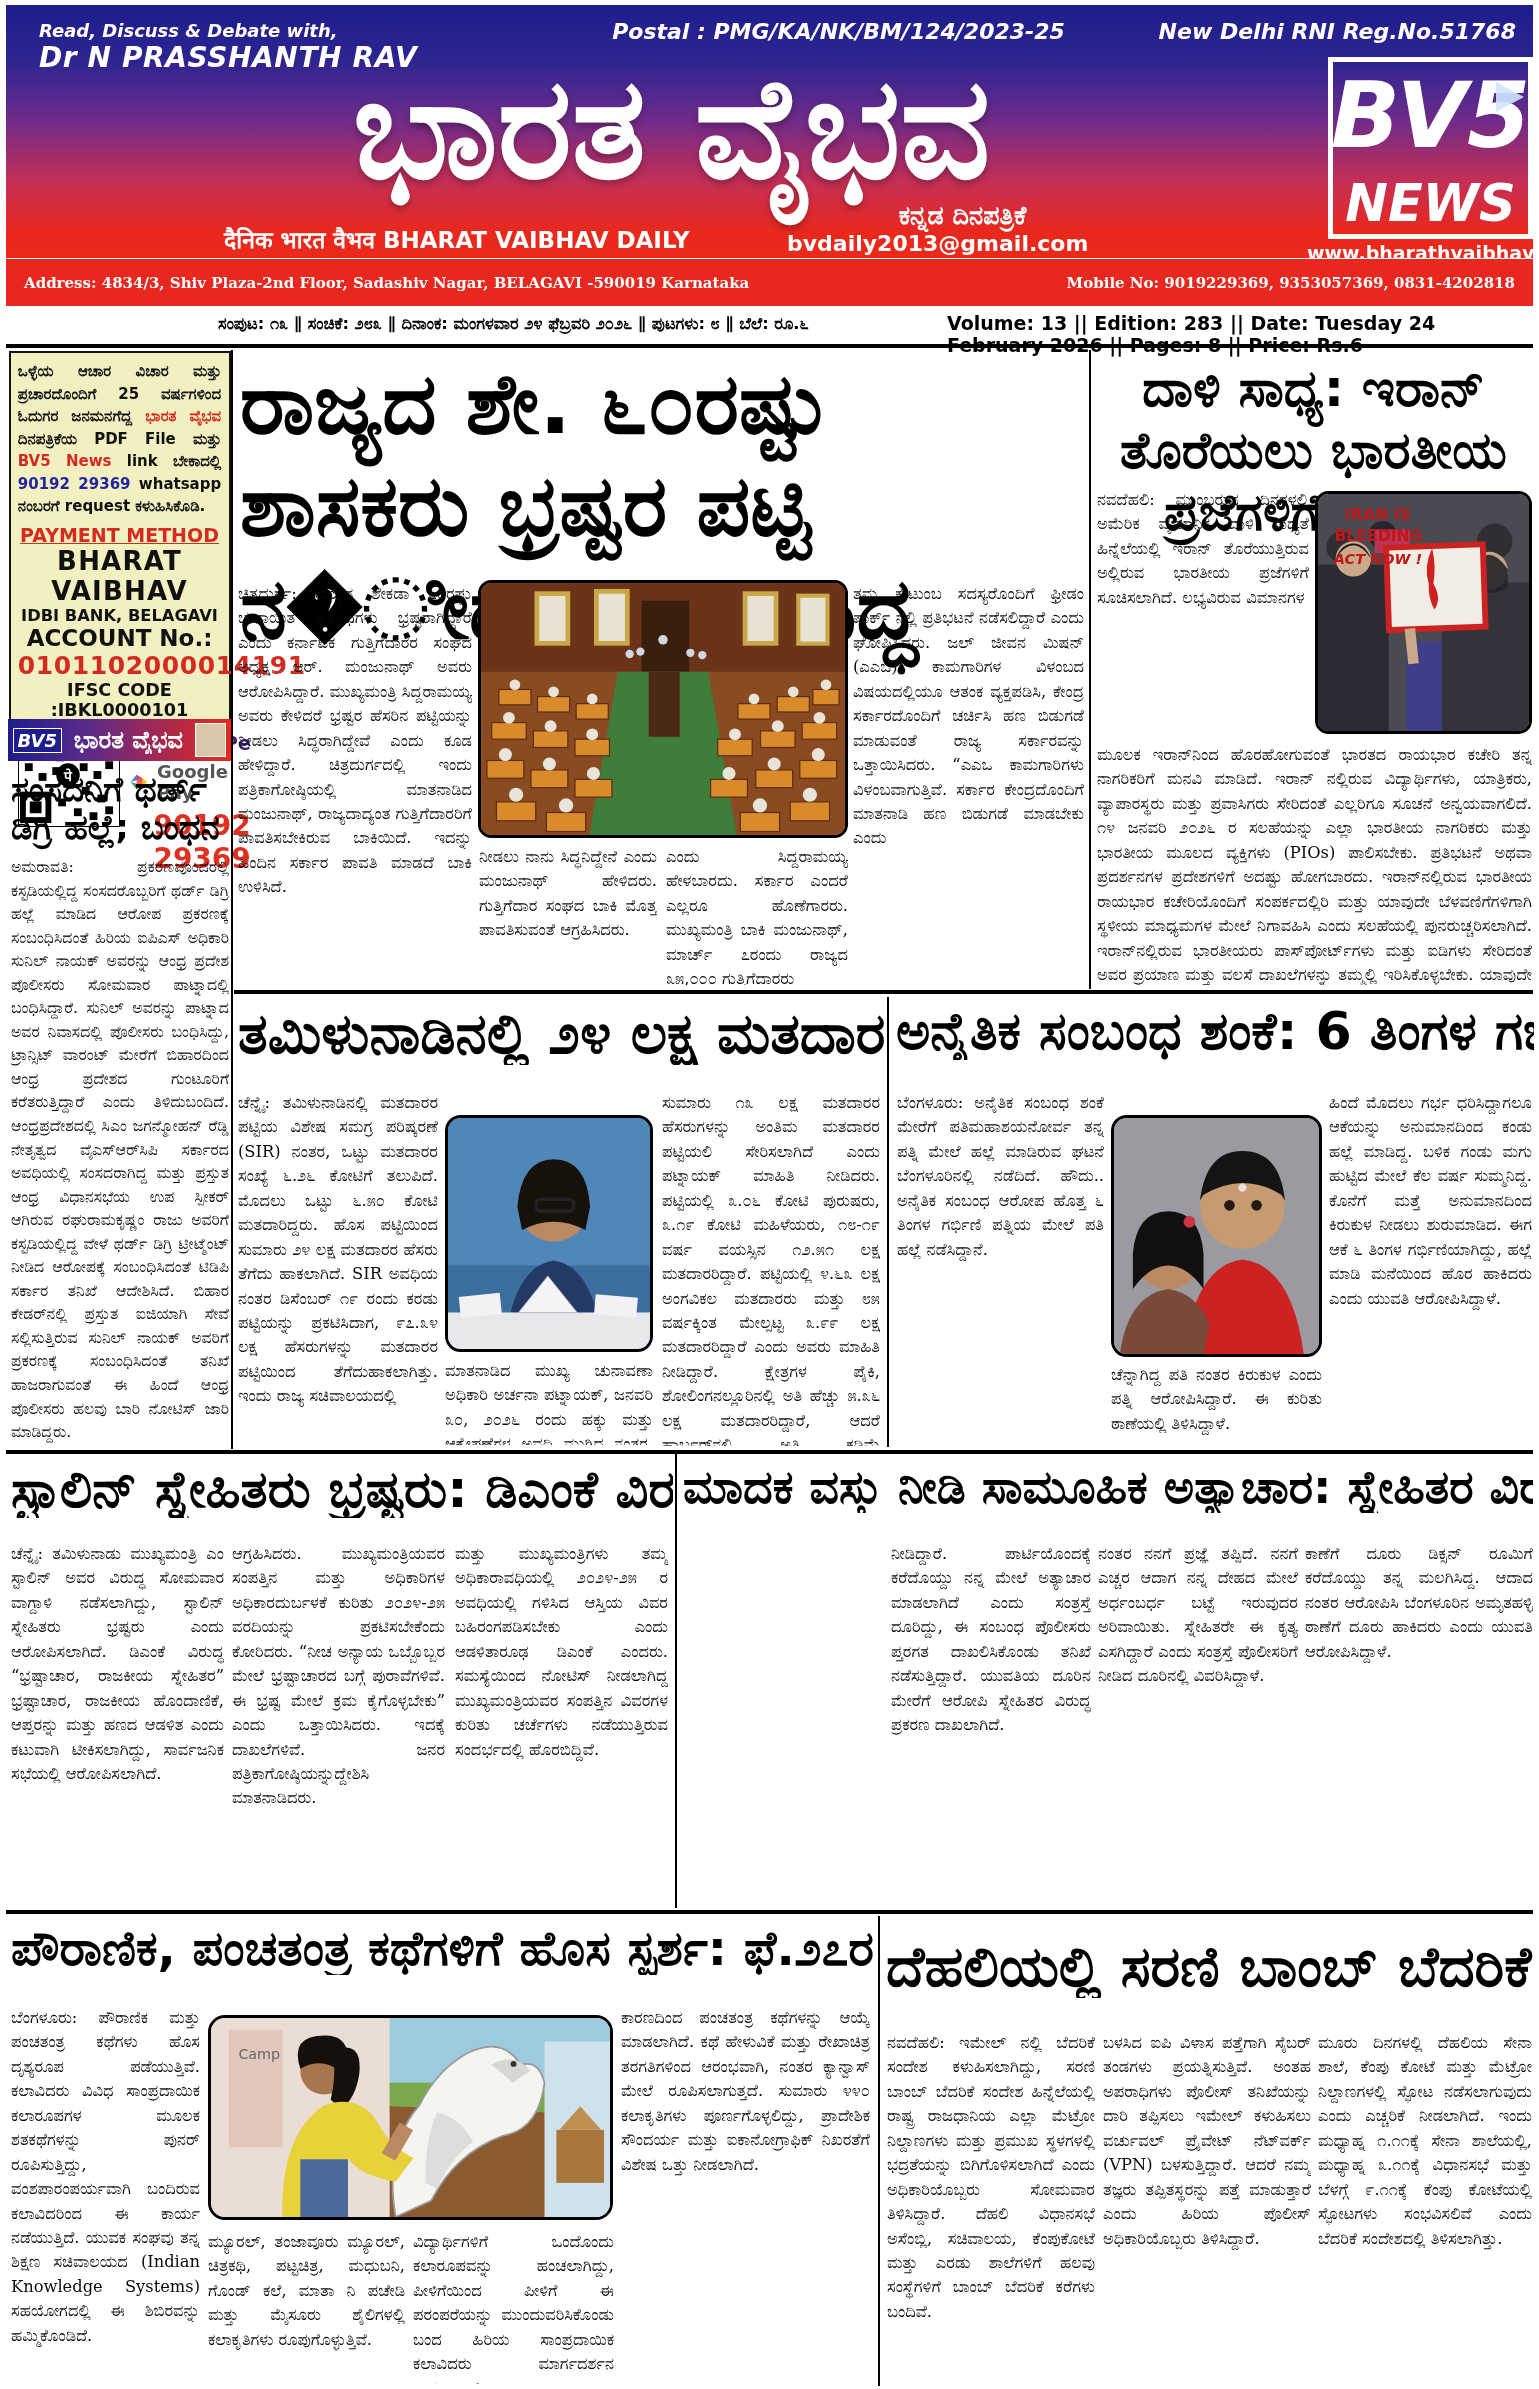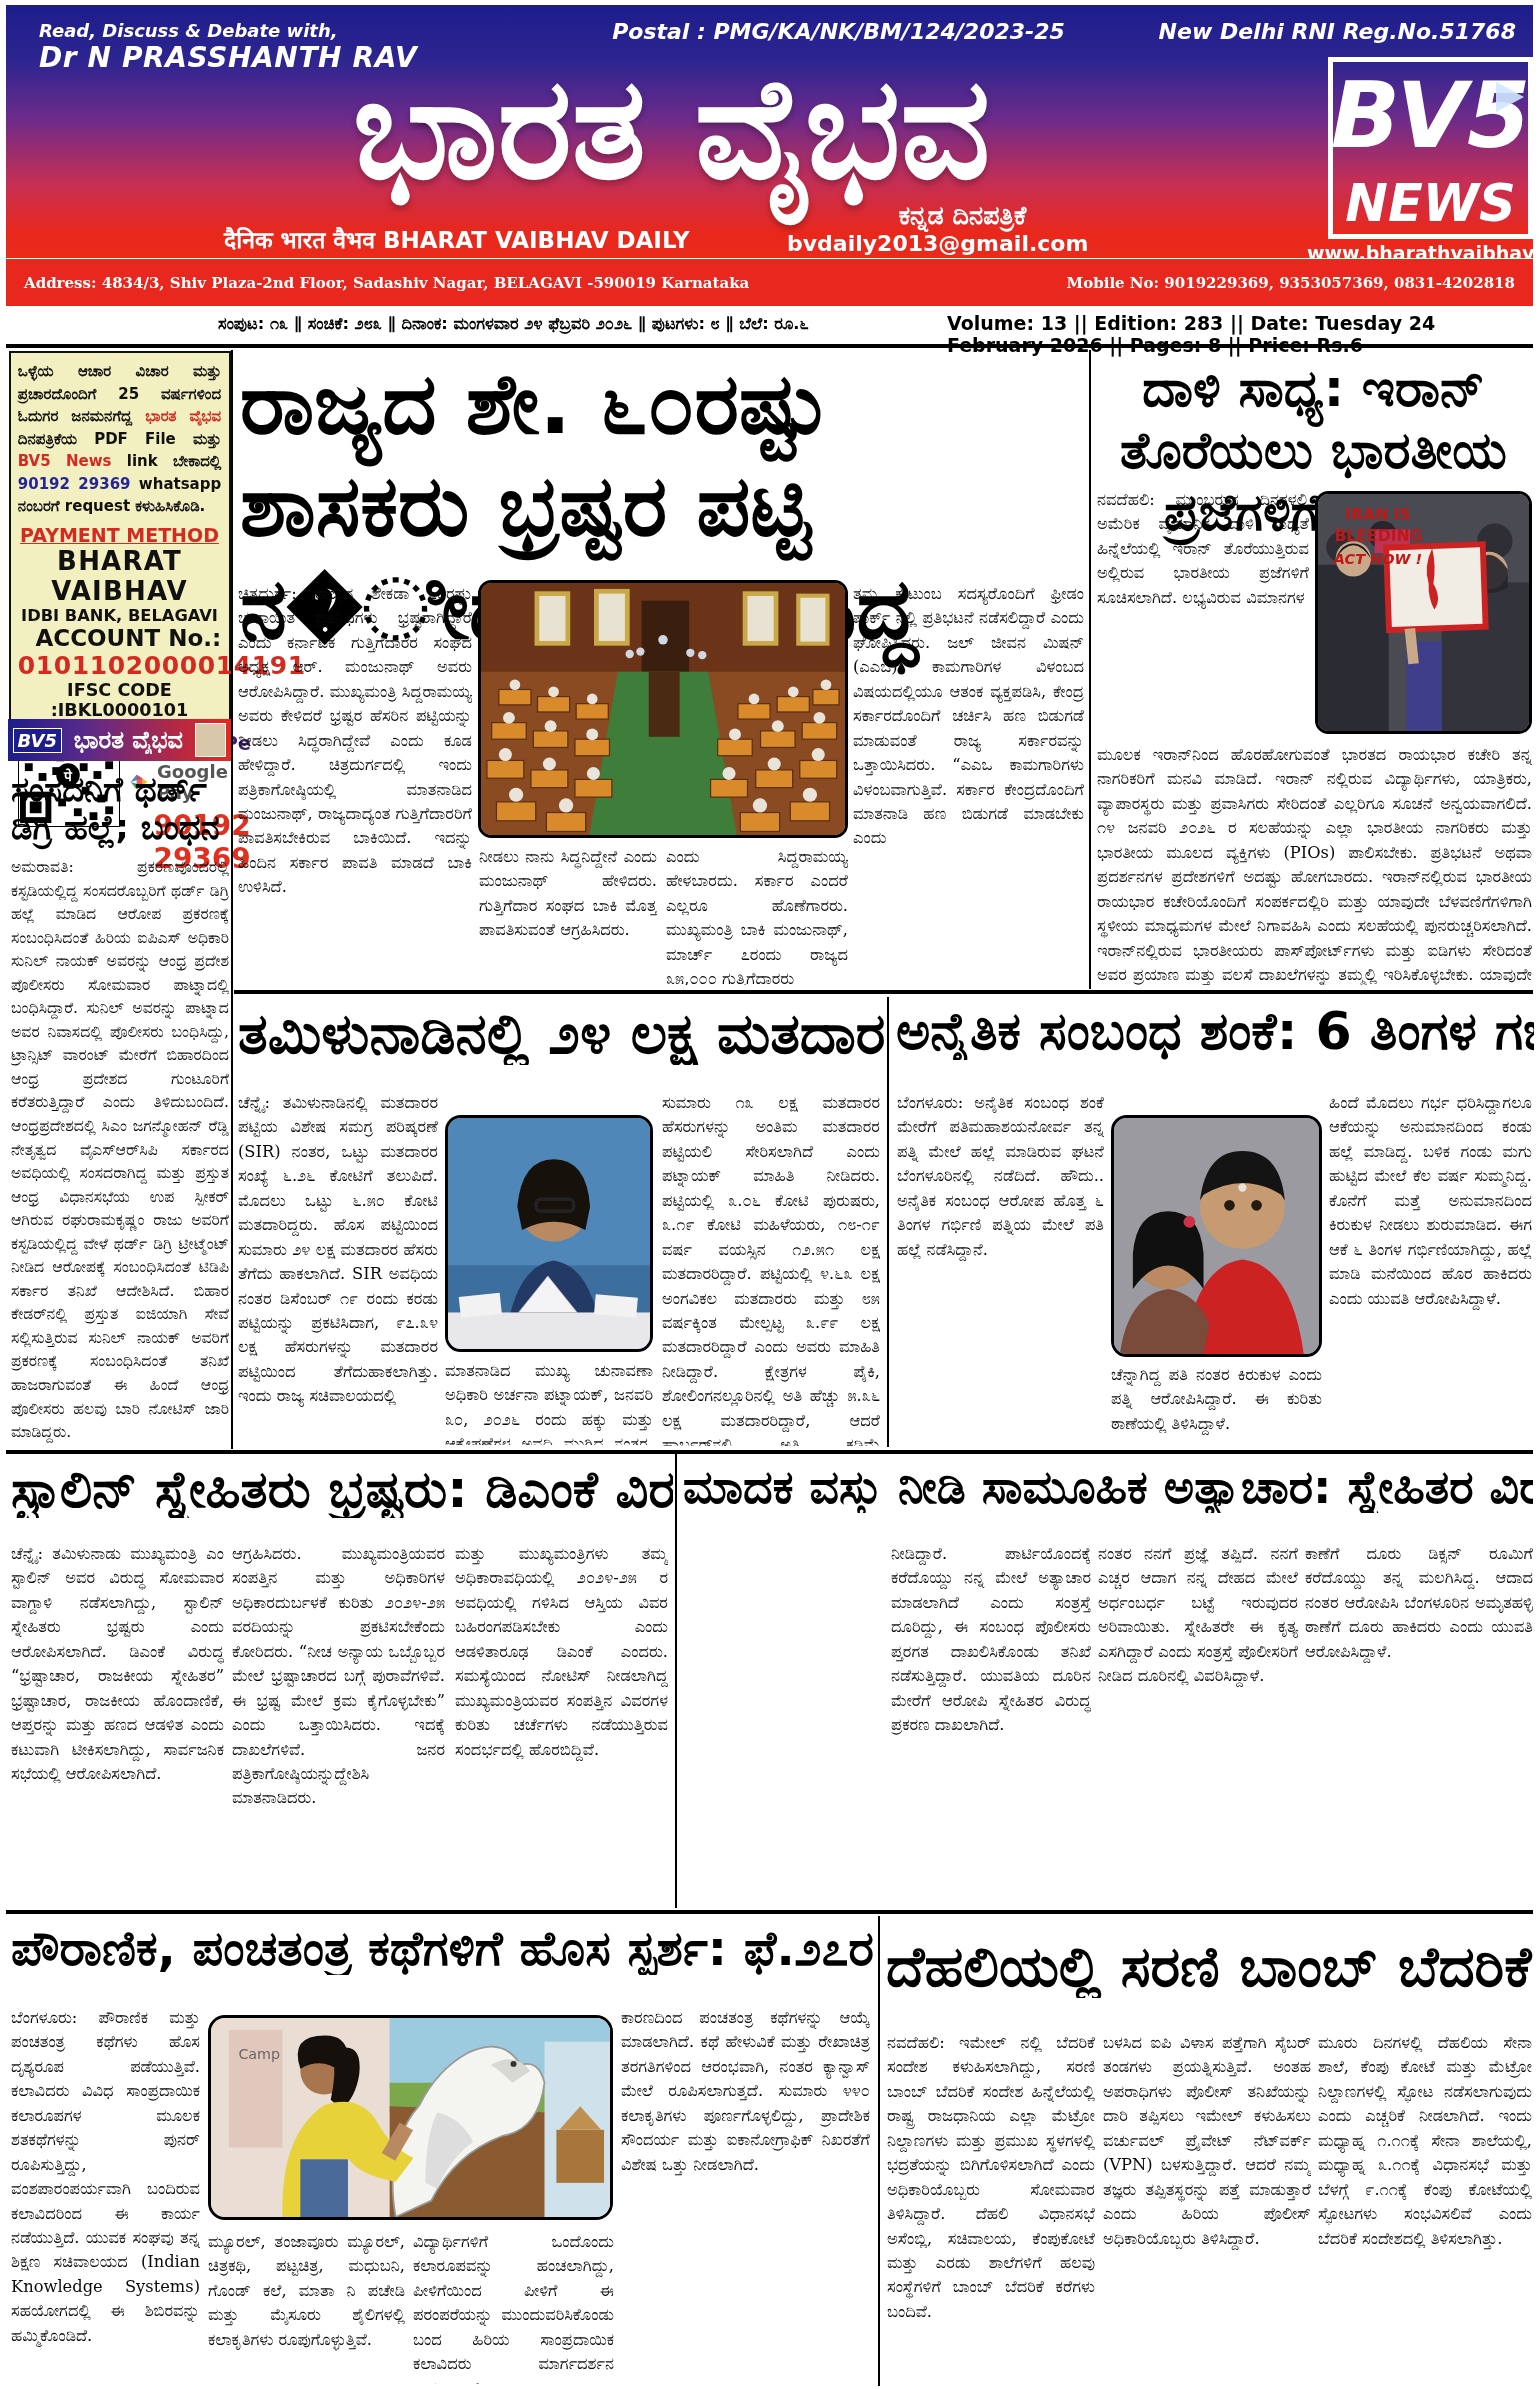--- a/index.html
+++ b/index.html
@@ -35,21 +35,21 @@
   .vline { position:absolute; background:#000; width:1.8px; }
 
   
   .promo-box { position:absolute; left:8.5px; top:351px; width:222px; height:410px; background:#f2efc0; border:2.4px solid #111; padding:7.3px 7.3px 0 7.3px; }
   .promo-text { font-size:15px; font-weight:bold; line-height:1.5; text-align:justify; color:#111; }
   .seg-r { color:#d42a20; }
   .seg-b { color:#24249e; }
   .pay-head { margin-top:6px; text-align:center; color:#d42a20; font-weight:bold; font-size:19px; text-decoration:underline; }
   .pay-name { text-align:center; font-weight:bold; font-size:26px; letter-spacing:1.2px; color:#111; }
   .pay-bank { text-align:center; font-weight:bold; font-size:16.3px; color:#111; }
-  .pay-acc-label { text-align:right; font-weight:bold; font-size:23px; color:#111; }
+  .pay-acc-label { text-align:center; font-weight:bold; font-size:23px; color:#111; }
   .pay-acc-no { text-align:center; font-weight:bold; font-size:25px; color:#d42a20; letter-spacing:0.6px; }
   .pay-ifsc { text-align:center; font-weight:bold; font-size:17.6px; color:#111; }
   .pay-row { display:flex; margin-top:4.8px; }
   .qr { width:102px; height:102px; background:#fff; border:1.8px solid #000; position:relative; flex:none; }
   .pay-right { flex:1; padding-left:7.3px; }
   .pp-row,.gp-row { display:flex; align-items:center; gap:6px; margin-top:6px; }
   .pp-ic { width:24px; height:24px; border-radius:6px; background:#5f259f; color:#fff; font-weight:bold; display:flex; align-items:center; justify-content:center; font-size:15.7px; flex:none; }
   .pp-txt { font-weight:bold; font-size:19px; color:#3d2070; }
   .gp-ic { width:24px; height:24px; position:relative; flex:none; }
   .gp-txt { font-weight:bold; font-size:18px; color:#555; }

